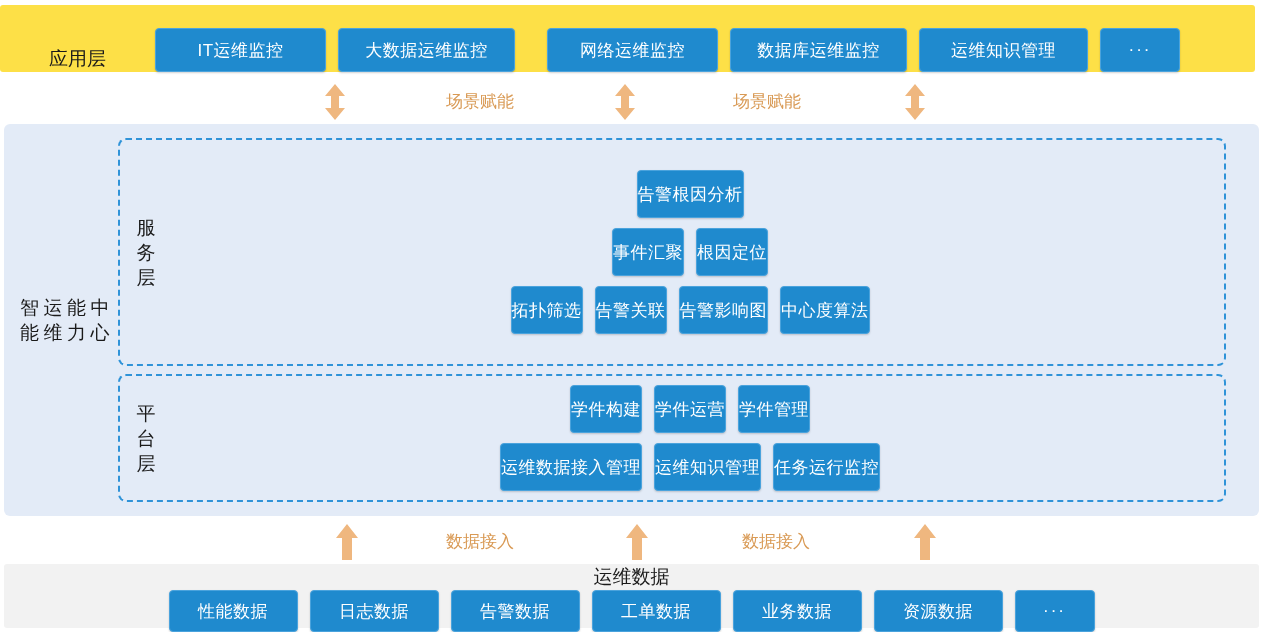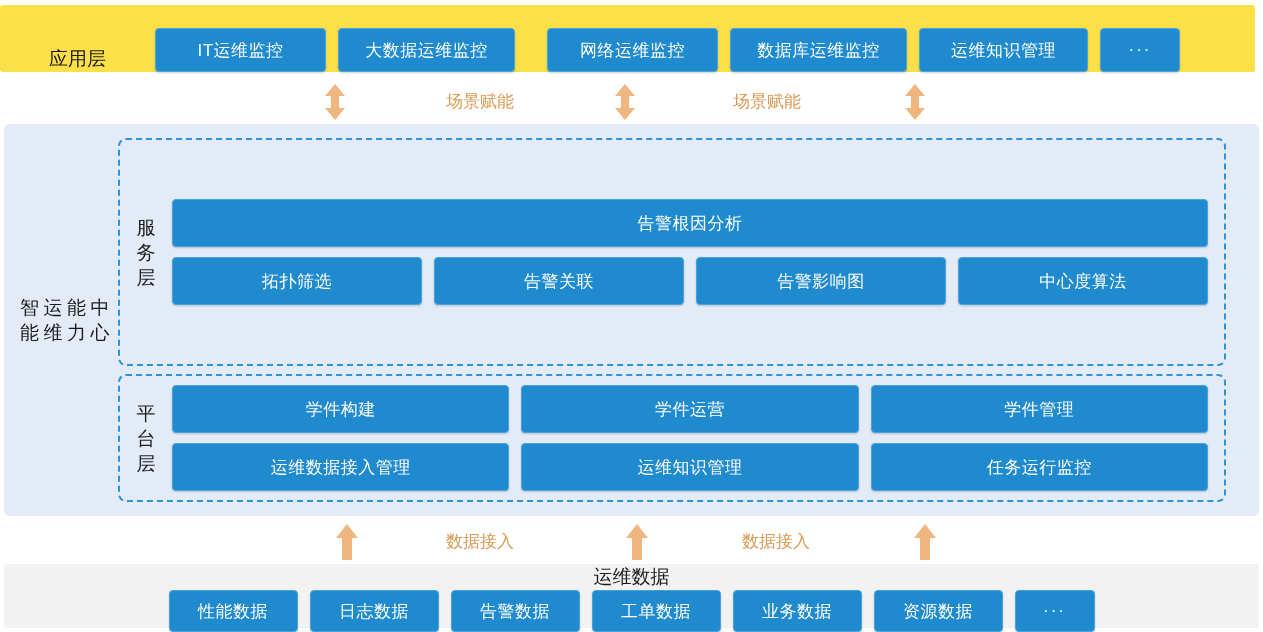--- a/index.html
+++ b/index.html
@@ -123,20 +123,21 @@
     font-size: 19px;
     line-height: 25px;
     color: #1a1a1a;
   }
   .group-rows {
     flex: 1;
     display: flex;
     flex-direction: column;
     gap: 10px;
     padding-right: 16px;
+    align-items: center;
   }
   .grp-row { display: flex; gap: 12px; }
   .grp-row .box { height: 48px; }
   .flex1 { flex: 1; }
 
   
   .band-data {
     position: absolute;
     left: 4px; top: 564px;
     width: 1255px; height: 64px;
@@ -193,20 +194,24 @@
 
     <div class="dash-group group-service">
       <div class="vert-label">
         <span>服</span>
         <span>务</span>
         <span>层</span>
       </div>
       <div class="group-rows">
         <div class="grp-row">
           <div class="box flex1">告警根因分析</div>
+        </div>
+        <div class="grp-row">
+          <div class="box flex1">事件汇聚</div>
+          <div class="box flex1">根因定位</div>
         </div>
         <div class="grp-row">
           <div class="box flex1">拓扑筛选</div>
           <div class="box flex1">告警关联</div>
           <div class="box flex1">告警影响图</div>
           <div class="box flex1">中心度算法</div>
         </div>
       </div>
     </div>
 

